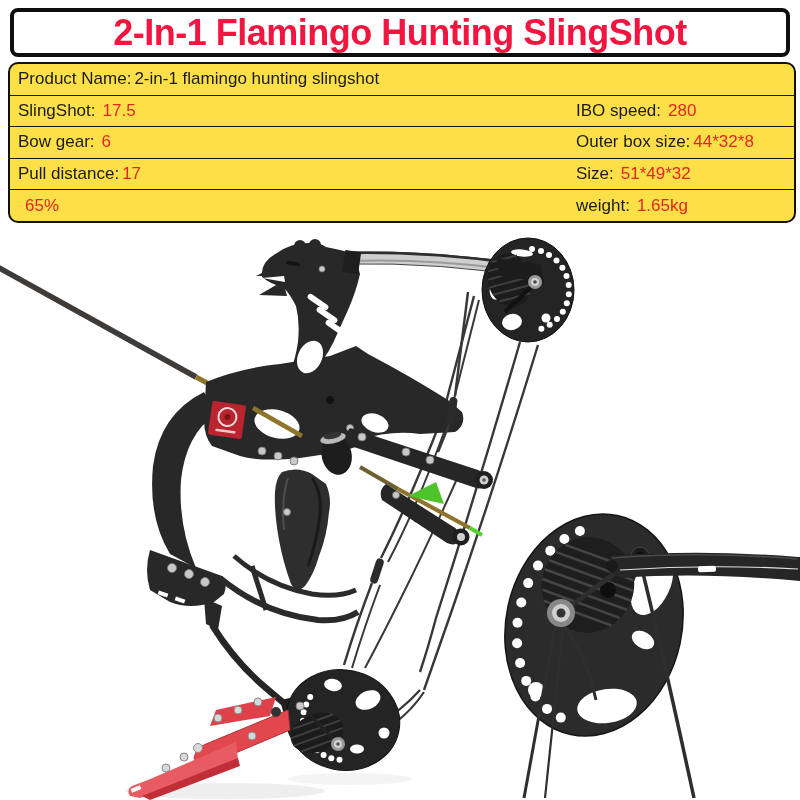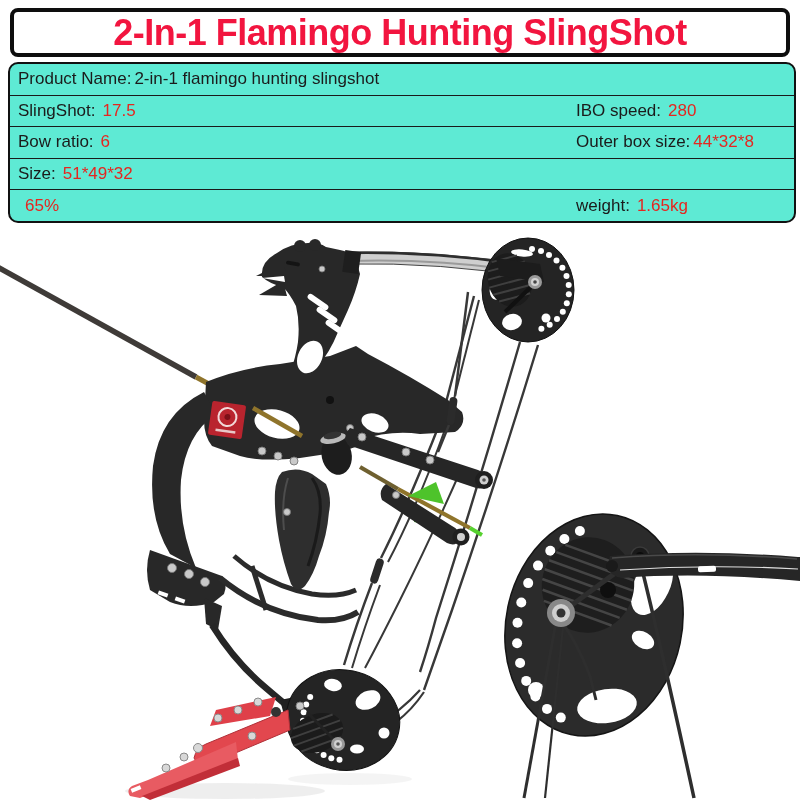--- a/index.html
+++ b/index.html
@@ -5,21 +5,21 @@
   html,body{margin:0;padding:0;background:#ffffff;}
   #canvas{position:relative;width:800px;height:800px;background:#ffffff;overflow:hidden;
           font-family:"Liberation Sans","DejaVu Sans",sans-serif;}
   
   .banner{position:absolute;left:10px;top:8px;width:780px;height:49px;box-sizing:border-box;
           border:4px solid #0e0e0e;border-radius:8px;background:#ffffff;
           display:flex;align-items:center;justify-content:center;}
   .banner-text{font-size:36px;font-weight:700;color:#f2153f;letter-spacing:-0.5px;white-space:nowrap;}
   
   .spec{position:absolute;left:8px;top:62px;width:788px;height:161px;box-sizing:border-box;
-        border:2.5px solid #111;border-radius:10px;background:#5eead4;overflow:hidden;
+        border:2.5px solid #111;border-radius:10px;background:#fde047;overflow:hidden;
         display:flex;flex-direction:column;}
   .srow{display:flex;align-items:center;flex:1;padding:0 6px 0 8px;box-sizing:border-box;}
   .srow + .srow{border-top:1.6px solid #1a1a1a;}
   .cell-l{flex:1;display:flex;align-items:baseline;white-space:nowrap;}
   .cell-r{width:212px;flex:none;display:flex;align-items:flex-end;white-space:nowrap;}
   .lbl{font-size:17px;font-weight:500;color:#1b1b1b;}
   .val{font-size:17px;font-weight:500;color:#e52620;margin-left:7px;}
   .val.tight{margin-left:3px;}
   
   .photo{position:absolute;left:0;top:230px;width:800px;height:570px;}
@@ -45,29 +45,33 @@
         <span class="lbl">SlingShot:</span>
         <span class="val">17.5</span>
       </div>
       <div class="cell-r">
         <span class="lbl">IBO speed:</span>
         <span class="val">280</span>
       </div>
     </div>
     <div class="srow">
       <div class="cell-l">
-        <span class="lbl">Bow ratio:</span>
+        <span class="lbl">Bow gear:</span>
         <span class="val">6</span>
       </div>
       <div class="cell-r">
         <span class="lbl">Outer box size:</span>
         <span class="val tight">44*32*8</span>
       </div>
     </div>
     <div class="srow">
+      <div class="cell-l">
+        <span class="lbl">Pull distance:</span>
+        <span class="val tight">17</span>
+      </div>
       <div class="cell-r">
         <span class="lbl">Size:</span>
         <span class="val">51*49*32</span>
       </div>
     </div>
     <div class="srow">
       <div class="cell-l">
         <span class="val">65%</span>
       </div>
       <div class="cell-r">

